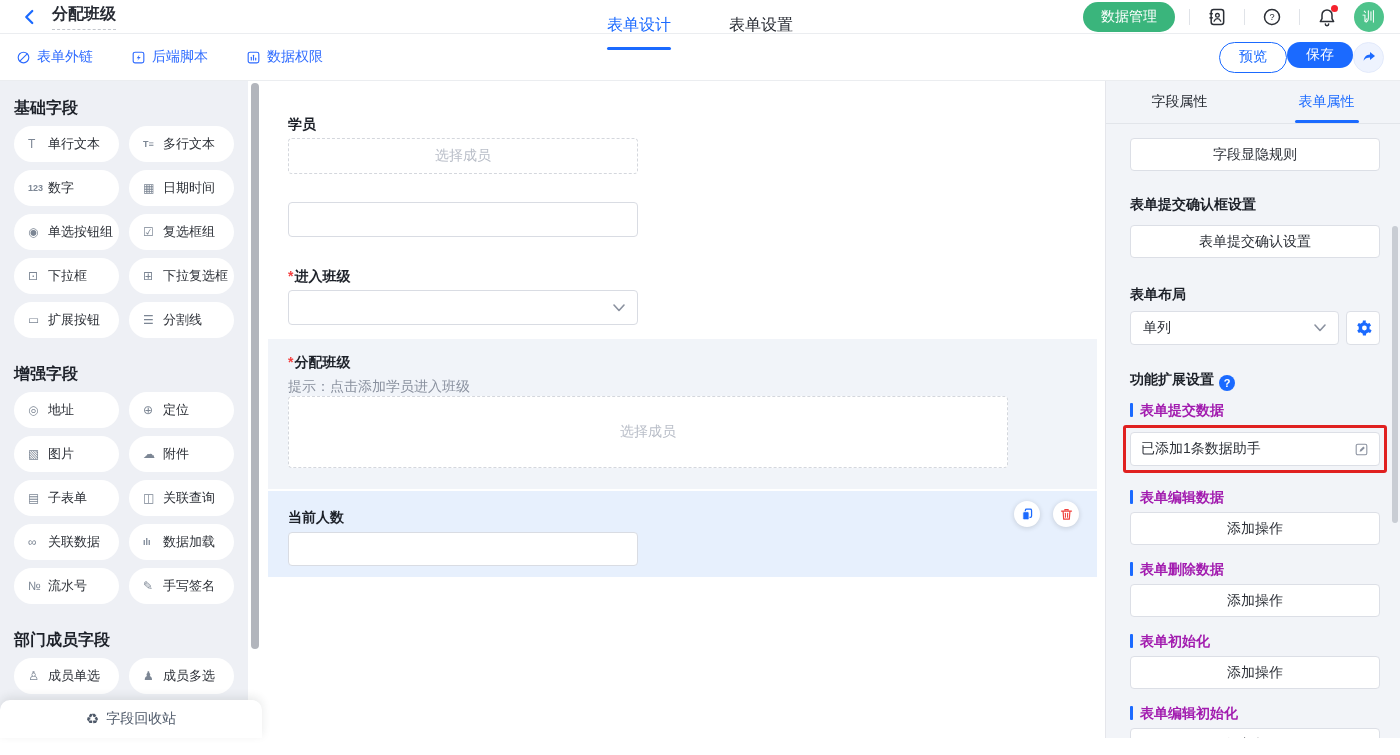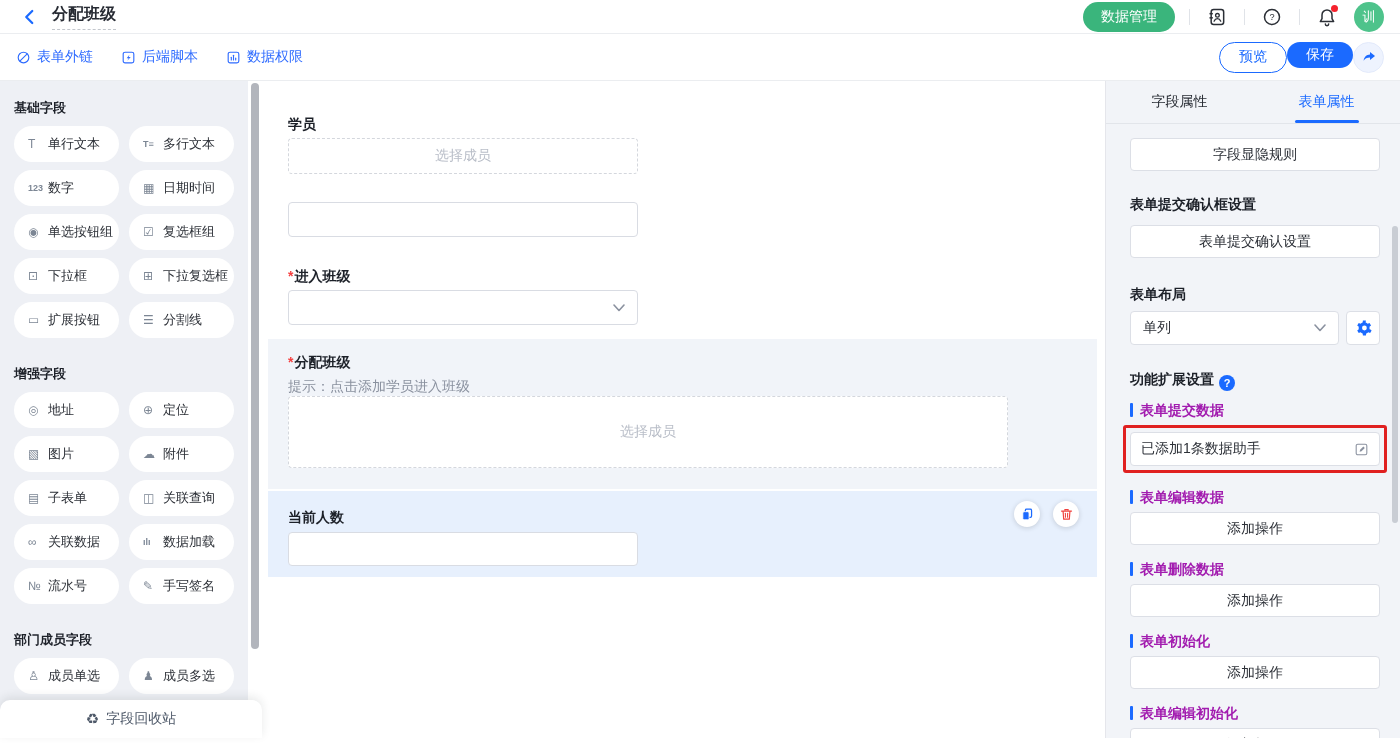--- a/index.html
+++ b/index.html
@@ -17,33 +17,33 @@
   .topnav .tab.active::after { content:""; position:absolute; left:0; right:0; bottom:0; height:3px; background:#1b6aff; border-radius:2px; }
   .topbar-right { margin-left:auto; display:flex; align-items:center; gap:14px; }
   .pill-green { height:30px; padding:0 18px; border:none; border-radius:16px; background:#3ab57c; color:#fff; font-size:14px; cursor:pointer; font-family:inherit; }
   .v-divider { width:1px; height:16px; background:#e0e3e8; }
   .hicon { width:26px; height:26px; display:flex; align-items:center; justify-content:center; position:relative; cursor:pointer; }
   .bell-dot { position:absolute; top:1px; right:2px; width:7px; height:7px; border-radius:50%; background:#f5222d; }
   .avatar { width:30px; height:30px; border-radius:50%; background:#4ec38b; color:#fff; display:flex; align-items:center; justify-content:center; font-size:13px; cursor:pointer; }
 
   
   .toolbar { height:47px; border-bottom:1px solid #ebedf0; display:flex; align-items:center; padding:0 16px; background:#fff; }
-  .tool-links { display:flex; align-items:center; gap:28px; }
+  .tool-links { display:flex; align-items:center; gap:38px; }
   .tool-link { display:flex; align-items:center; gap:6px; color:#2e6bff; font-size:14px; cursor:pointer; }
   .toolbar-right { margin-left:auto; display:flex; align-items:flex-start; }
   .btn-preview { height:31px; padding:0 19px; border:1px solid #1b6aff; color:#1b6aff; background:#fff; border-radius:16px; font-size:14px; cursor:pointer; font-family:inherit; }
   .btn-save { height:26px; padding:0 19px; border:none; color:#fff; background:#1b6aff; border-radius:16px; font-size:14px; cursor:pointer; font-family:inherit; }
   .btn-share { width:31px; height:31px; border-radius:50%; background:#eef3fe; border:1px solid #e3eafb; display:flex; align-items:center; justify-content:center; cursor:pointer; }
 
   
   .main { position:relative; display:flex; height:657px; }
 
   
   .sidebar { width:248px; background:#eef0f5; padding:17px 14px 0 14px; overflow:hidden; position:relative; }
-  .side-title { font-size:13px; font-weight:700; color:#1d2129; line-height:20px; margin-bottom:8px; }
+  .side-title { font-size:16px; font-weight:700; color:#1d2129; line-height:20px; margin-bottom:8px; }
   .side-title + .chip-grid { margin-bottom:0; }
   .chip-grid { display:grid; grid-template-columns:1fr 1fr; gap:8px 10px; margin-bottom:0; }
   .chip-grid + .side-title { margin-top:26px; }
   .chip { height:36px; background:#fff; border-radius:18px; display:flex; align-items:center; padding:0 6px 0 14px; font-size:13px; color:#2b2f36; cursor:grab; white-space:nowrap; overflow:hidden; }
   .chip-icon { width:20px; flex:0 0 20px; font-size:12px; color:#7c8694; text-align:left; }
   .chip-icon.sm { font-size:9px; font-weight:700; letter-spacing:0; }
   .scrollstrip { width:14px; background:#fff; position:relative; }
   .scroll-thumb { position:absolute; left:3px; top:2px; width:8px; height:566px; background:#b2b5bc; border-radius:4px; cursor:pointer; }
   .recycle-bar { position:absolute; left:0; bottom:0; width:262px; height:38px; background:#fff; border-radius:10px 10px 0 0; box-shadow:0 -3px 10px rgba(31,35,41,.10); display:flex; align-items:center; justify-content:center; gap:7px; font-size:14px; color:#4e5969; cursor:pointer; z-index:5; }
   .recycle-icon { font-size:15px; color:#4e5969; }
@@ -93,20 +93,24 @@
 
 <header class="topbar">
   <div class="back-btn">
     <svg width="18" height="18" viewBox="0 0 24 24">
         <polyline points="15,4 7,12 15,20" fill="none" stroke="#1b6aff" stroke-width="3" stroke-linecap="round" stroke-linejoin="round"></polyline>
       </svg>
   </div>
   <div class="title-wrap">
     <span class="page-title">分配班级</span>
   </div>
+  <nav class="topnav">
+    <div class="tab active">表单设计</div>
+    <div class="tab">表单设置</div>
+  </nav>
   <div class="topbar-right">
     <button class="pill-green">数据管理</button>
     <div class="v-divider"></div>
     <div class="hicon">
       <svg width="20" height="20" viewBox="0 0 24 24">
         <rect x="5" y="3" width="15" height="18" rx="3" fill="none" stroke="#2b2f36" stroke-width="1.8"></rect>
         <line x1="3" y1="8" x2="7" y2="8" stroke="#2b2f36" stroke-width="1.8"></line>
         <line x1="3" y1="13" x2="7" y2="13" stroke="#2b2f36" stroke-width="1.8"></line>
         <circle cx="12.5" cy="10" r="2.2" fill="none" stroke="#2b2f36" stroke-width="1.6"></circle>
         <path d="M8.5 17c.8-2 2.3-3 4-3s3.2 1 4 3" fill="none" stroke="#2b2f36" stroke-width="1.6" stroke-linecap="round"></path>

